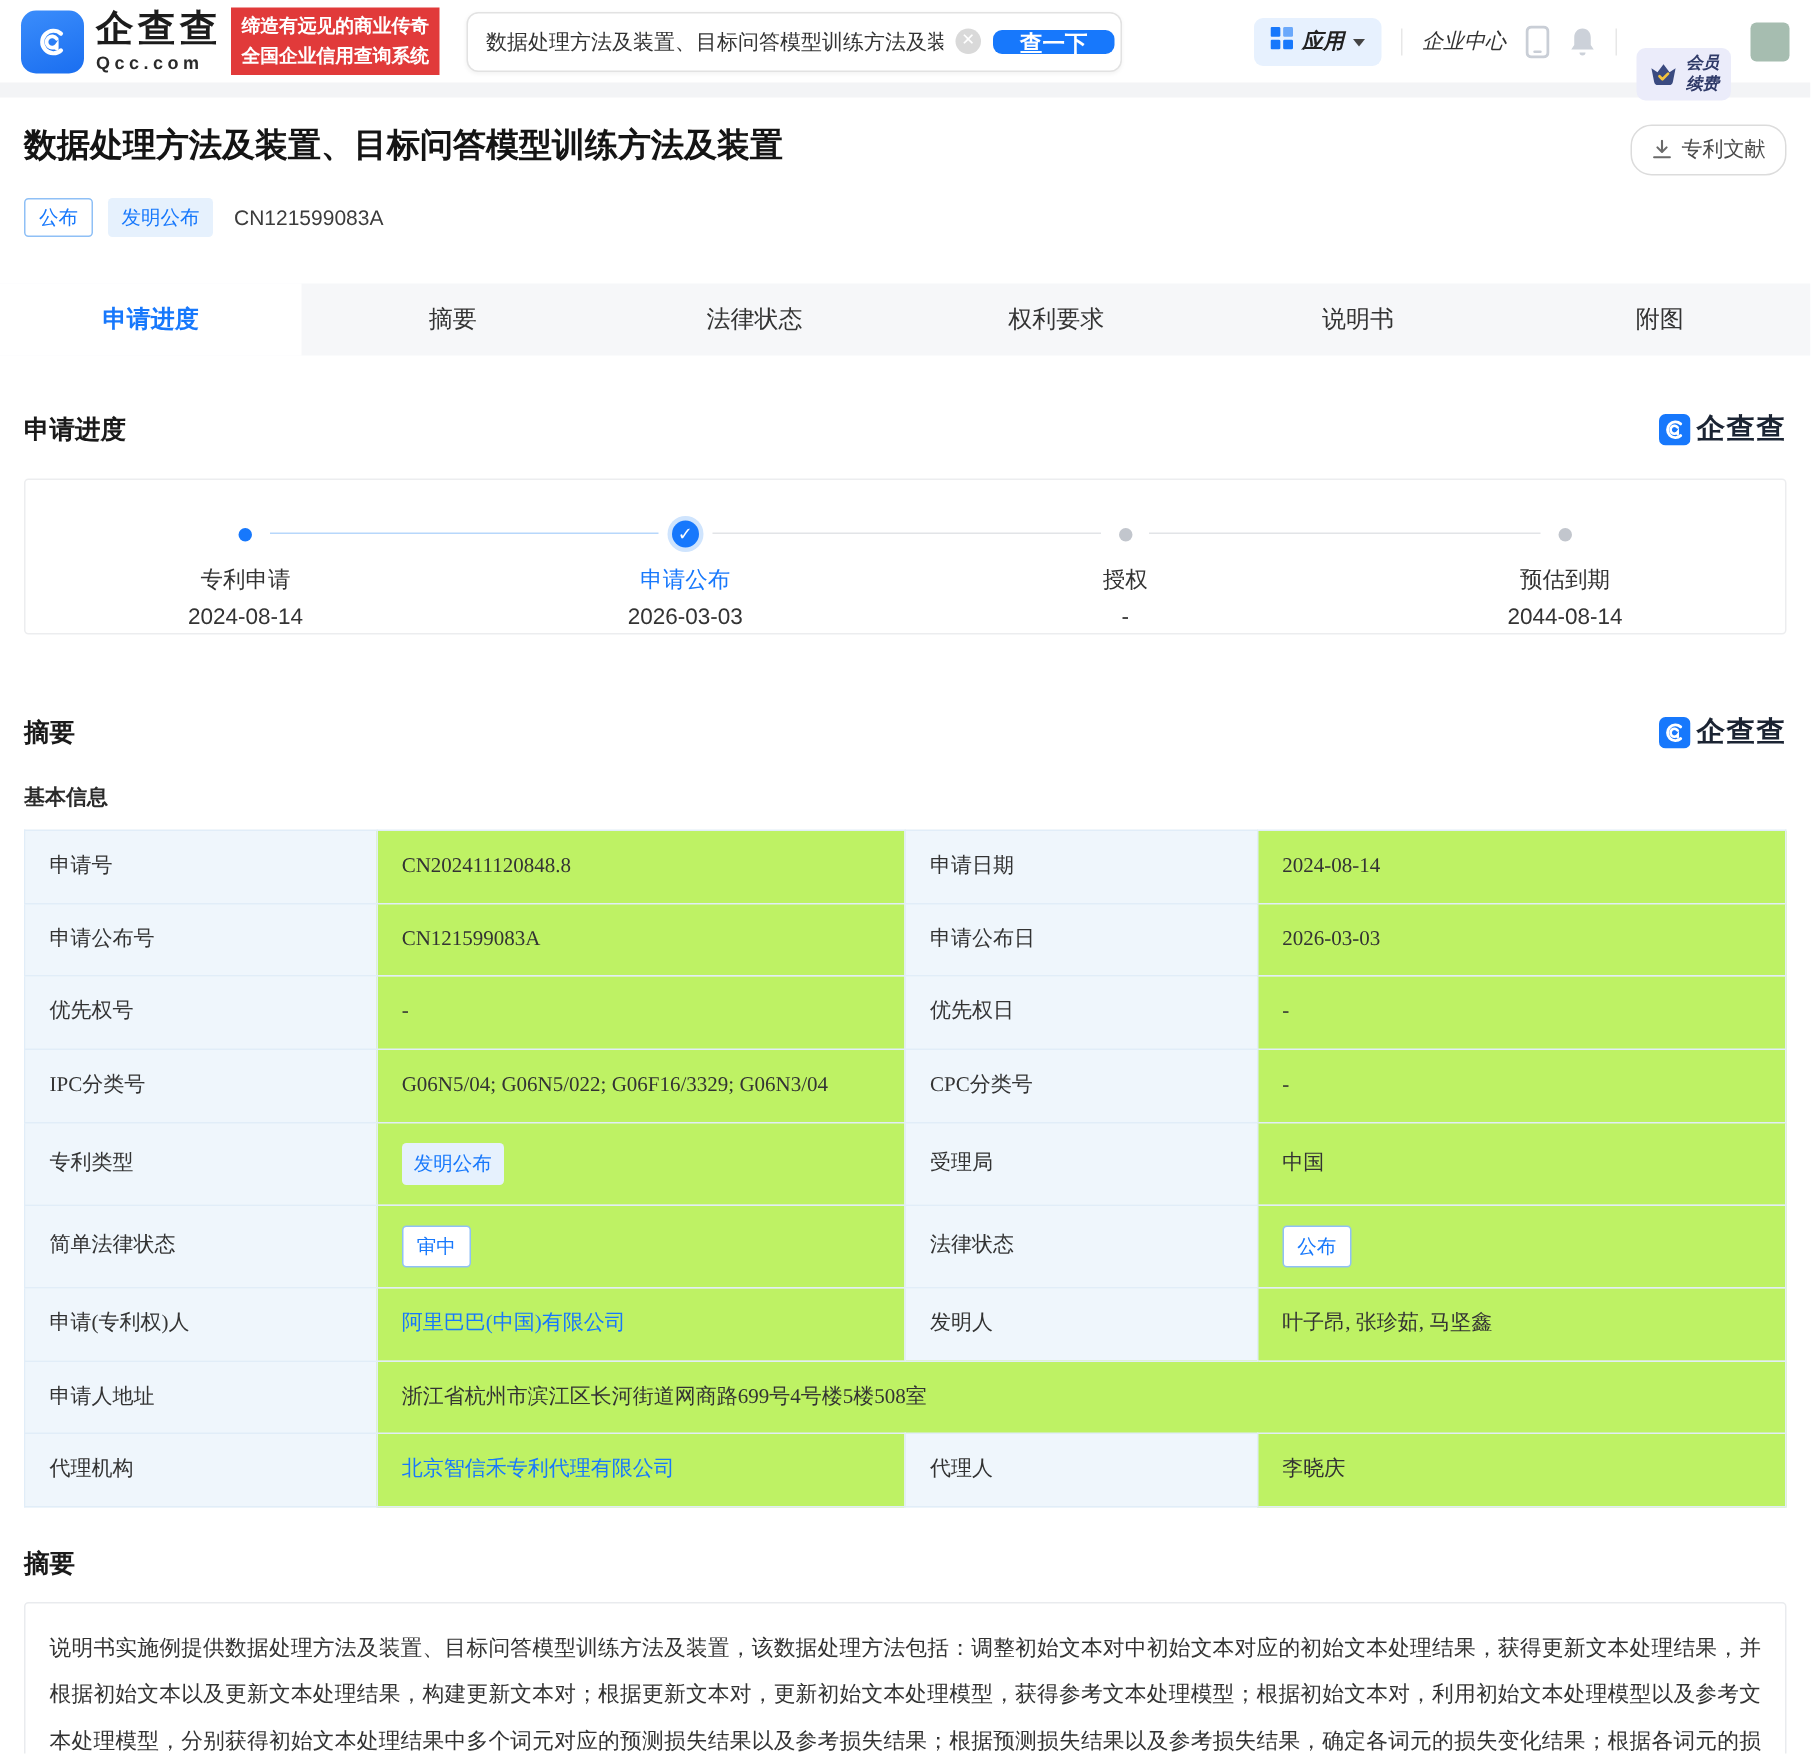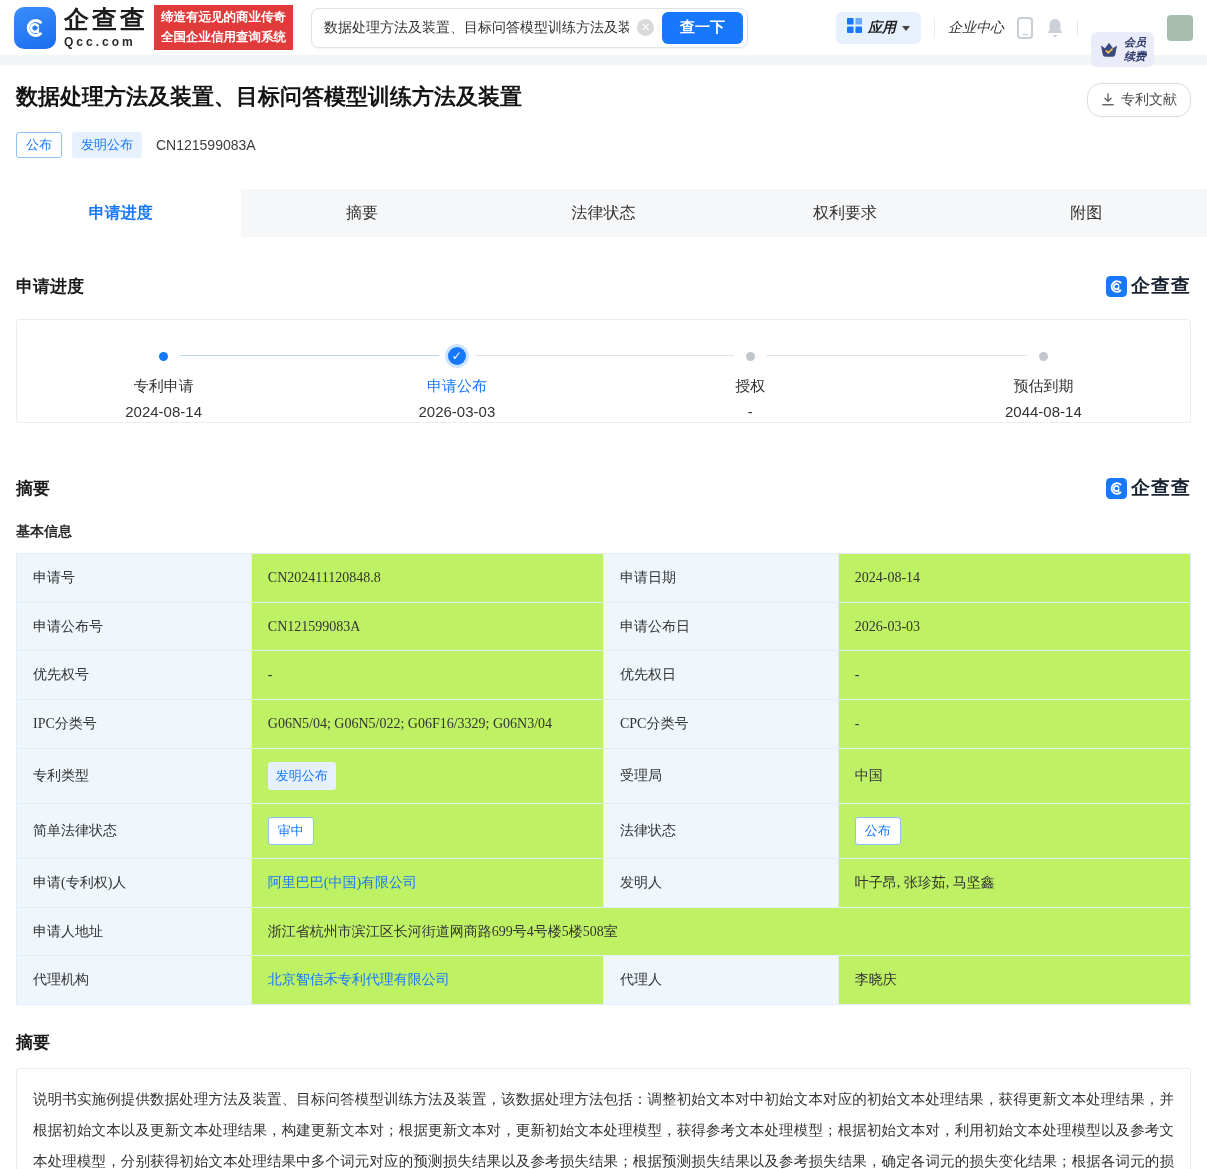--- a/index.html
+++ b/index.html
@@ -11,21 +11,21 @@
   .header { height:55px; display:flex; align-items:center; padding:0 14px; background:#fff; }
   .brand { display:flex; align-items:center; gap:8px; }
   .brand-icon { width:42px; height:42px; border-radius:10px; background:linear-gradient(160deg,#3b8dfb,#1a6ef0); display:flex; align-items:center; justify-content:center; flex:0 0 auto; }
   .brand-text { display:flex; flex-direction:column; line-height:1; }
   .brand-name { font-size:25px; font-weight:bold; color:#1c1c1c; letter-spacing:3px; }
   .brand-domain { font-size:12px; font-weight:bold; color:#2a2a2a; letter-spacing:3px; margin-top:4px; }
   .slogan { background:#e13a3a; color:#fff; font-size:12.5px; font-weight:bold; line-height:1.55; padding:3px 7px; margin-left:6px; white-space:nowrap; }
   .search-wrap { margin-left:18px; width:437px; height:40px; border:1px solid #e2e2e2; border-radius:8px; display:flex; align-items:center; padding-left:12px; box-shadow:0 1px 3px rgba(0,0,0,.05); background:#fff; }
   .search-input { flex:1; border:none; outline:none; font-size:14px; color:#333; background:transparent; font-family:inherit; }
   .clear-btn { width:17px; height:17px; border-radius:50%; background:#d9d9d9; color:#fff; font-size:11px; line-height:17px; text-align:center; margin:0 8px; cursor:pointer; flex:0 0 auto; }
-  .search-btn { height:32px; padding:0 18px; margin-right:4px; border:none; border-radius:6px; background:#1778fc; color:#fff; font-size:15px; font-weight:bold; cursor:pointer; flex:0 0 auto; font-family:inherit; }
+  .search-btn { height:16px; padding:0 18px; margin-right:4px; border:none; border-radius:6px; background:#1778fc; color:#fff; font-size:15px; font-weight:bold; cursor:pointer; flex:0 0 auto; font-family:inherit; }
   .header-right { margin-left:auto; display:flex; align-items:center; gap:13px;font-style:italic; }
   .apps-pill { display:flex; align-items:center; gap:6px; background:#e7f1fe; border-radius:6px; height:32px; padding:0 11px; cursor:pointer; }
   .apps-label { font-size:14px; color:#222; font-weight:bold; }
   .caret { width:0; height:0; border-left:4px solid transparent; border-right:4px solid transparent; border-top:5px solid #444; margin-top:2px; }
   .hdr-link { font-size:14px; color:#333; cursor:pointer; }
   .vdiv { width:1px; height:18px; background:#e7e7e7; }
   .member-pill { display:flex; align-items:center; gap:5px; background:#ebecfa; border-radius:6px; padding:4px 8px; cursor:pointer;margin-top:44px; }
   .member-text { font-size:11px; font-weight:bold; color:#2f3a68; line-height:1.2; }
   .avatar { width:26px; height:26px; border-radius:4px; background:#a6bdb0; cursor:pointer; }
   .gray-band { height:10px; background:#f3f4f6; }
@@ -166,20 +166,21 @@
     <span class="tag-solid">发明公布</span>
     <span class="patent-no">CN121599083A</span>
   </div>
 </div>
 
 <div class="tabs">
   <div class="tab active">申请进度</div>
   <div class="tab">摘要</div>
   <div class="tab">法律状态</div>
   <div class="tab">权利要求</div>
+  <div class="tab">说明书</div>
   <div class="tab">附图</div>
 </div>
 
 <div class="section">
   <div class="sec-head mt36">
     <span class="sec-title">申请进度</span>
     <span class="watermark">
       <svg width="21" height="21" viewBox="0 0 48 48">
         <rect width="48" height="48" rx="10" fill="#1778fc"></rect>
         <path d="M33 15 A12 12 0 1 0 33 33" stroke="#fff" stroke-width="4.5" fill="none" stroke-linecap="round"></path>

